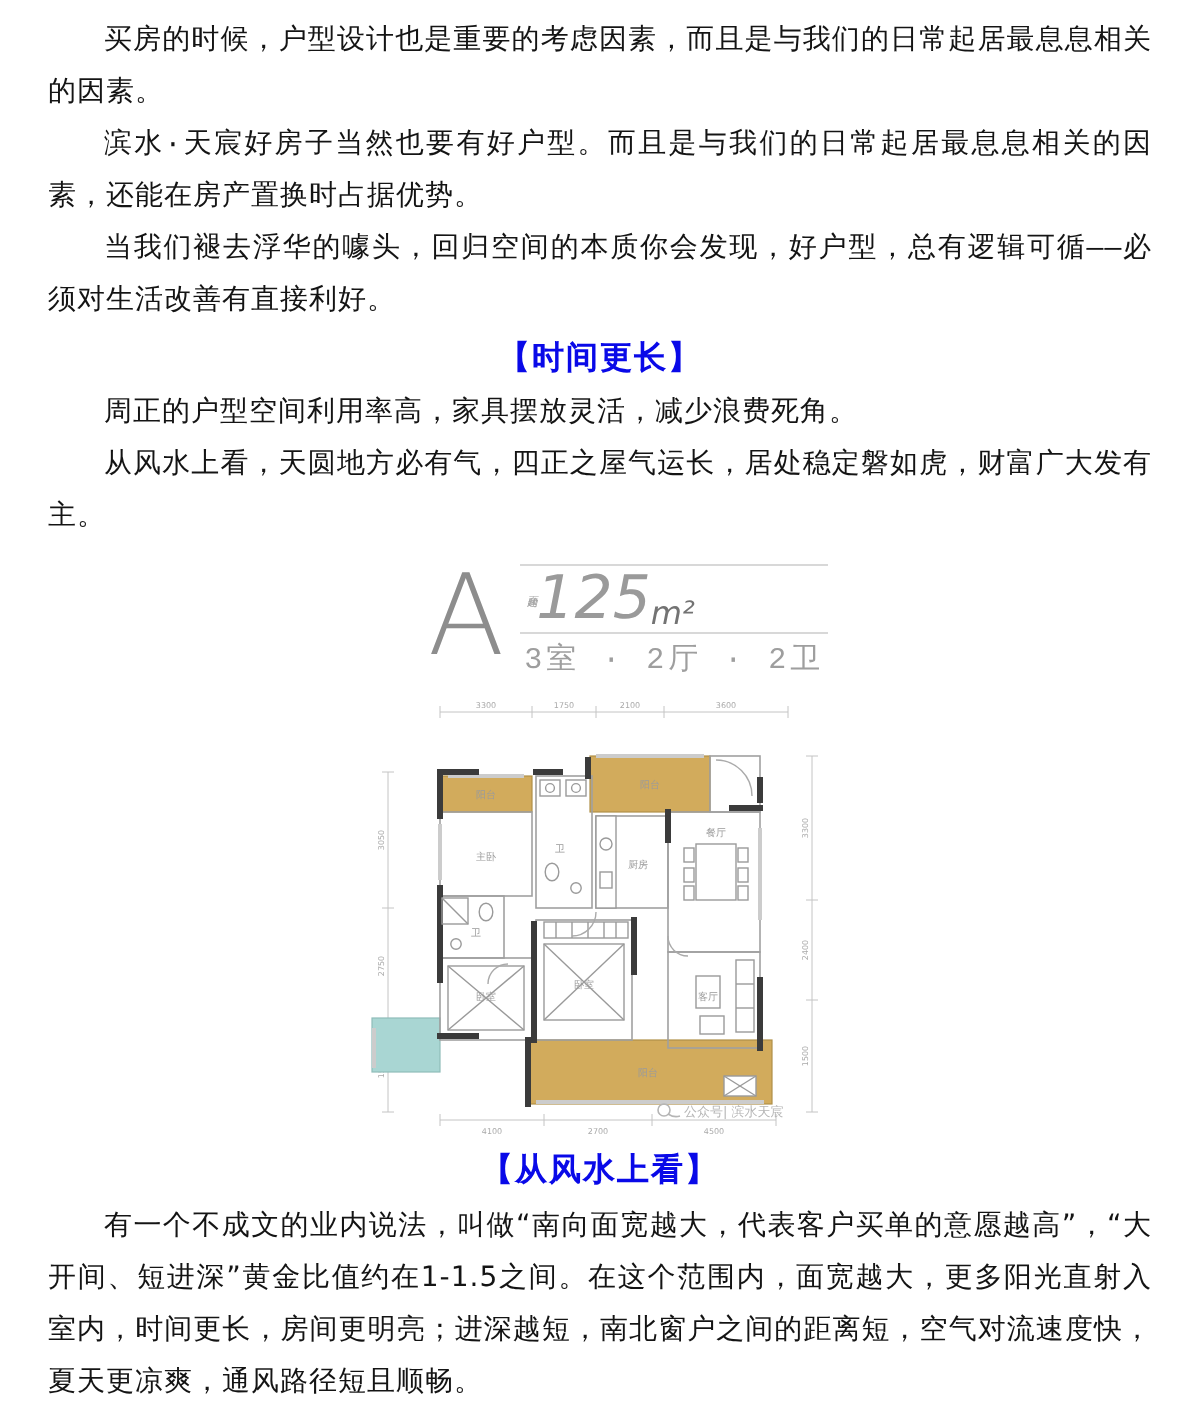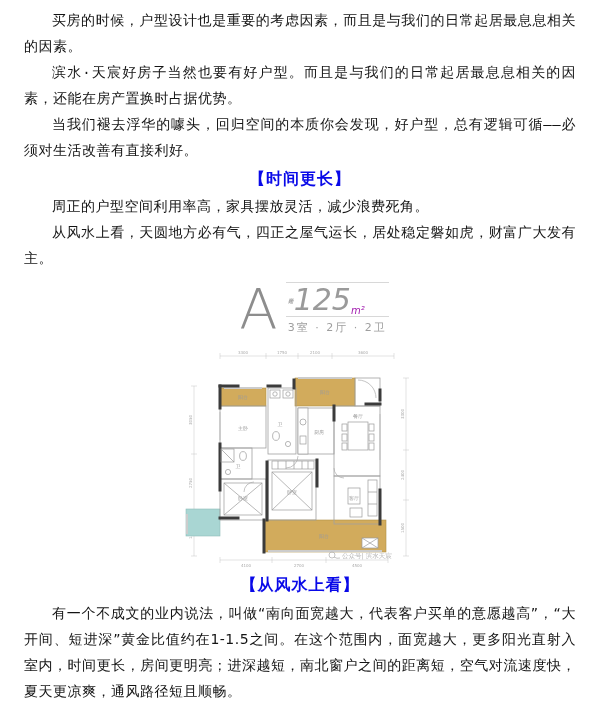--- a/index.html
+++ b/index.html
@@ -10,22 +10,22 @@
   p.para-bottom { font-size:14px; line-height:26px; text-indent:2em; text-align:justify; letter-spacing:0.5px; }
   h2.section { text-align:center; font-size:16px; font-weight:bold; color:#0909e8; margin:5px 0 4px 0; letter-spacing:1px; }
   
   .fp-wrap { width:248px; margin:8px auto 4px auto; }
   .fp-head { display:flex; align-items:flex-start; justify-content:center; height:62px; margin-left:28px; }
   .fp-letter { font-size:56px; line-height:58px; color:#8d8d8d; font-weight:300; font-family:"DejaVu Sans", sans-serif; }
   .fp-right { margin-left:8px; padding-top:2px; }
   .fp-area-row { display:flex; align-items:flex-end; border-top:1px solid #d8d8d8; border-bottom:1px solid #d8d8d8; padding:1px 4px 0 2px;font-style:italic; }
   .fp-area-prefix { writing-mode:vertical-rl; font-size:5px; color:#a5a5a5; letter-spacing:0px; height:18px; margin-bottom:4px; }
   .fp-area-value { font-size:30px; line-height:32px; color:#9a9a9a; font-weight:300; }
-  .fp-area-unit { font-size:10px; color:#a21caf; margin-bottom:0; }
-  .fp-rooms { font-size:11px; color:#9e9e9e; letter-spacing:2px; padding:3px 2px 0 2px; }
+  .fp-area-unit { font-size:16px; color:#737373; margin-bottom:0; }
+  .fp-rooms { font-size:15px; color:#9e9e9e; letter-spacing:2px; padding:3px 2px 0 2px;font-family:Liberation Mono, monospace; }
   .fp-svg { display:block; margin:0 auto; }
   svg text { font-family:"DejaVu Sans", sans-serif; }
 </style>
 </head>
 <body>
 
 <div class="content">
 
   <p class="para">买房的时候，户型设计也是重要的考虑因素，而且是与我们的日常起居最息息相关的因素。</p>
   <p class="para">滨水·天宸好房子当然也要有好户型。而且是与我们的日常起居最息息相关的因素，还能在房产置换时占据优势。</p>

